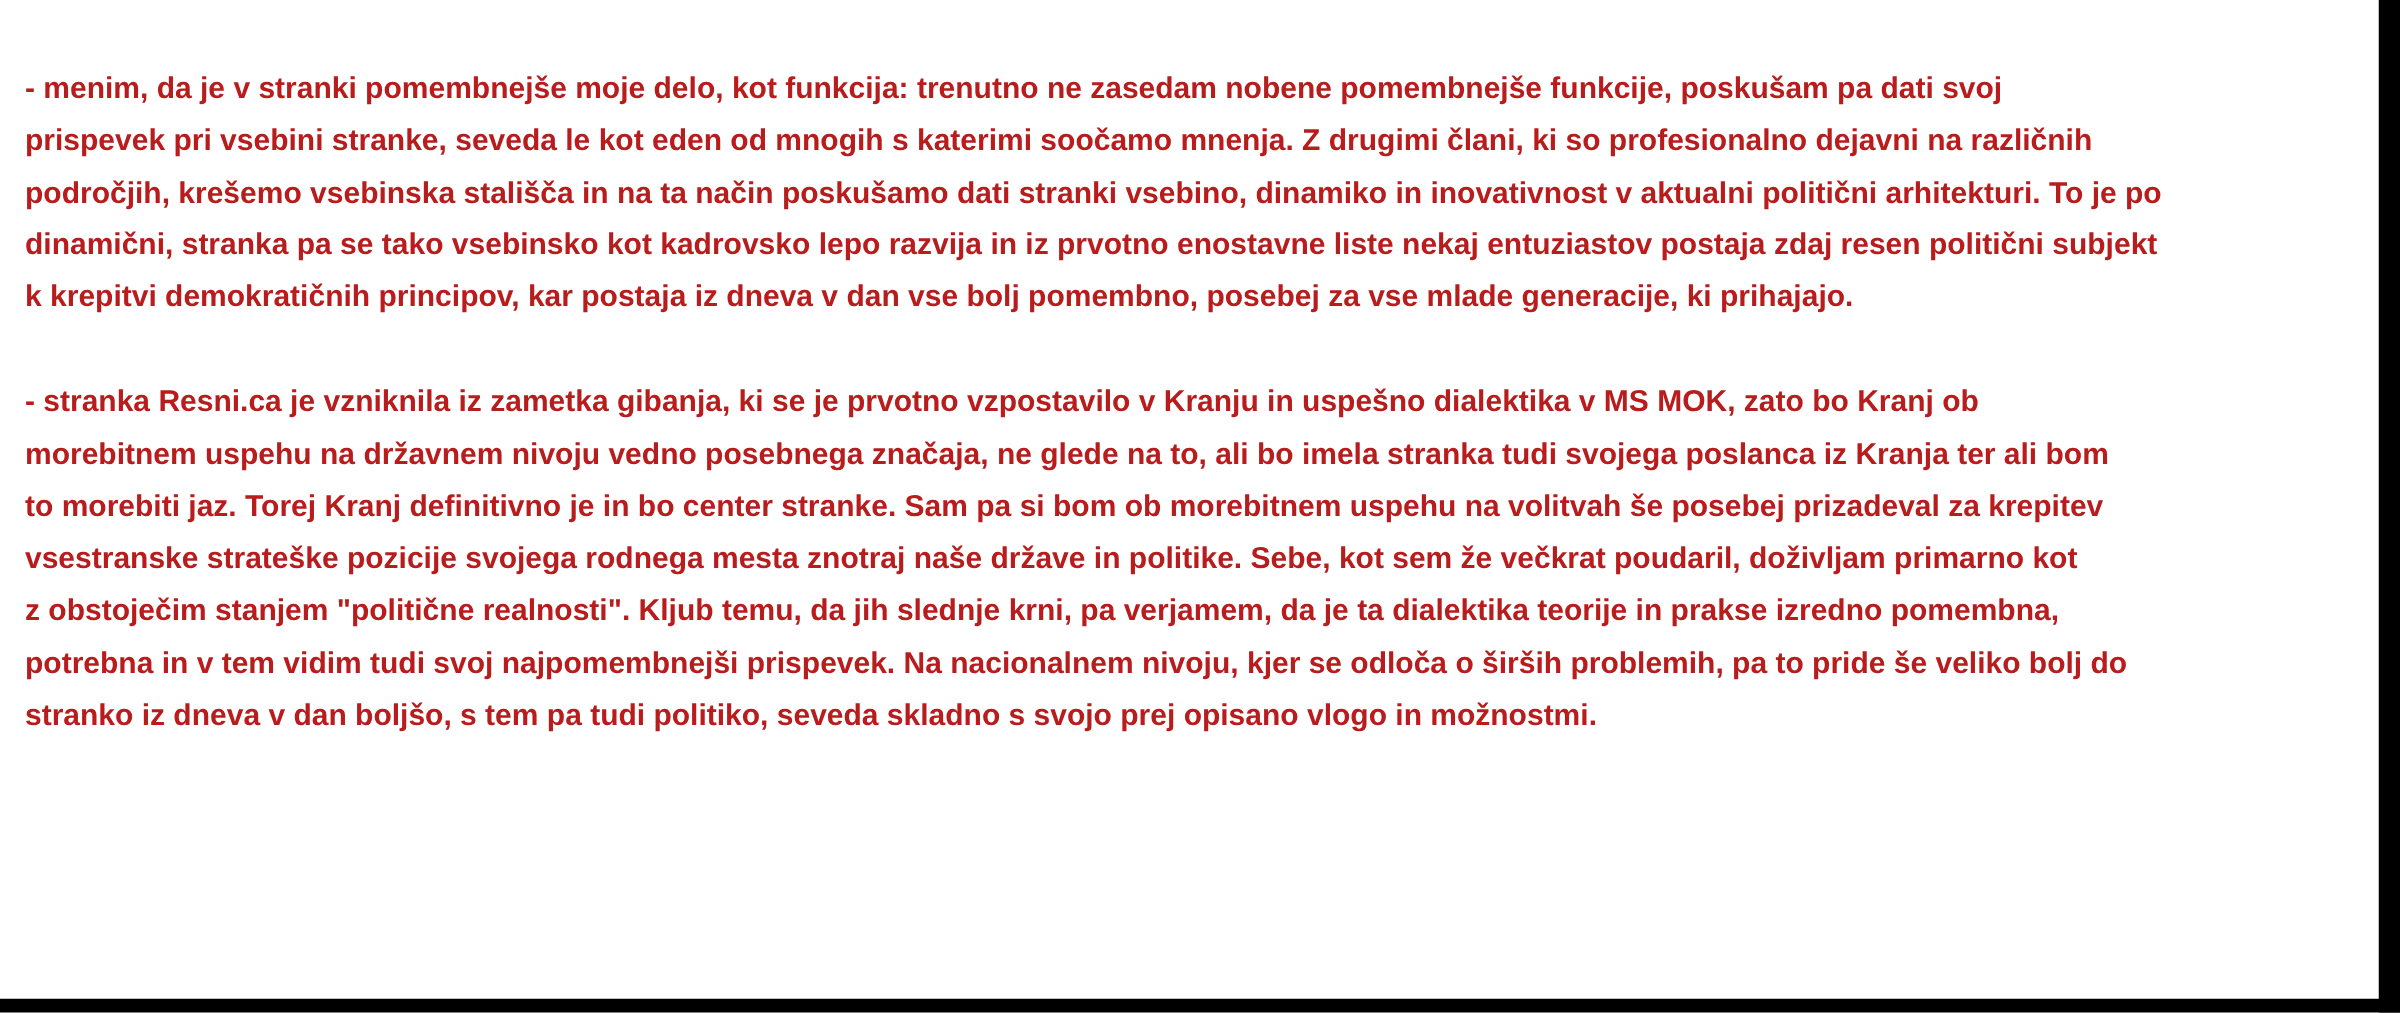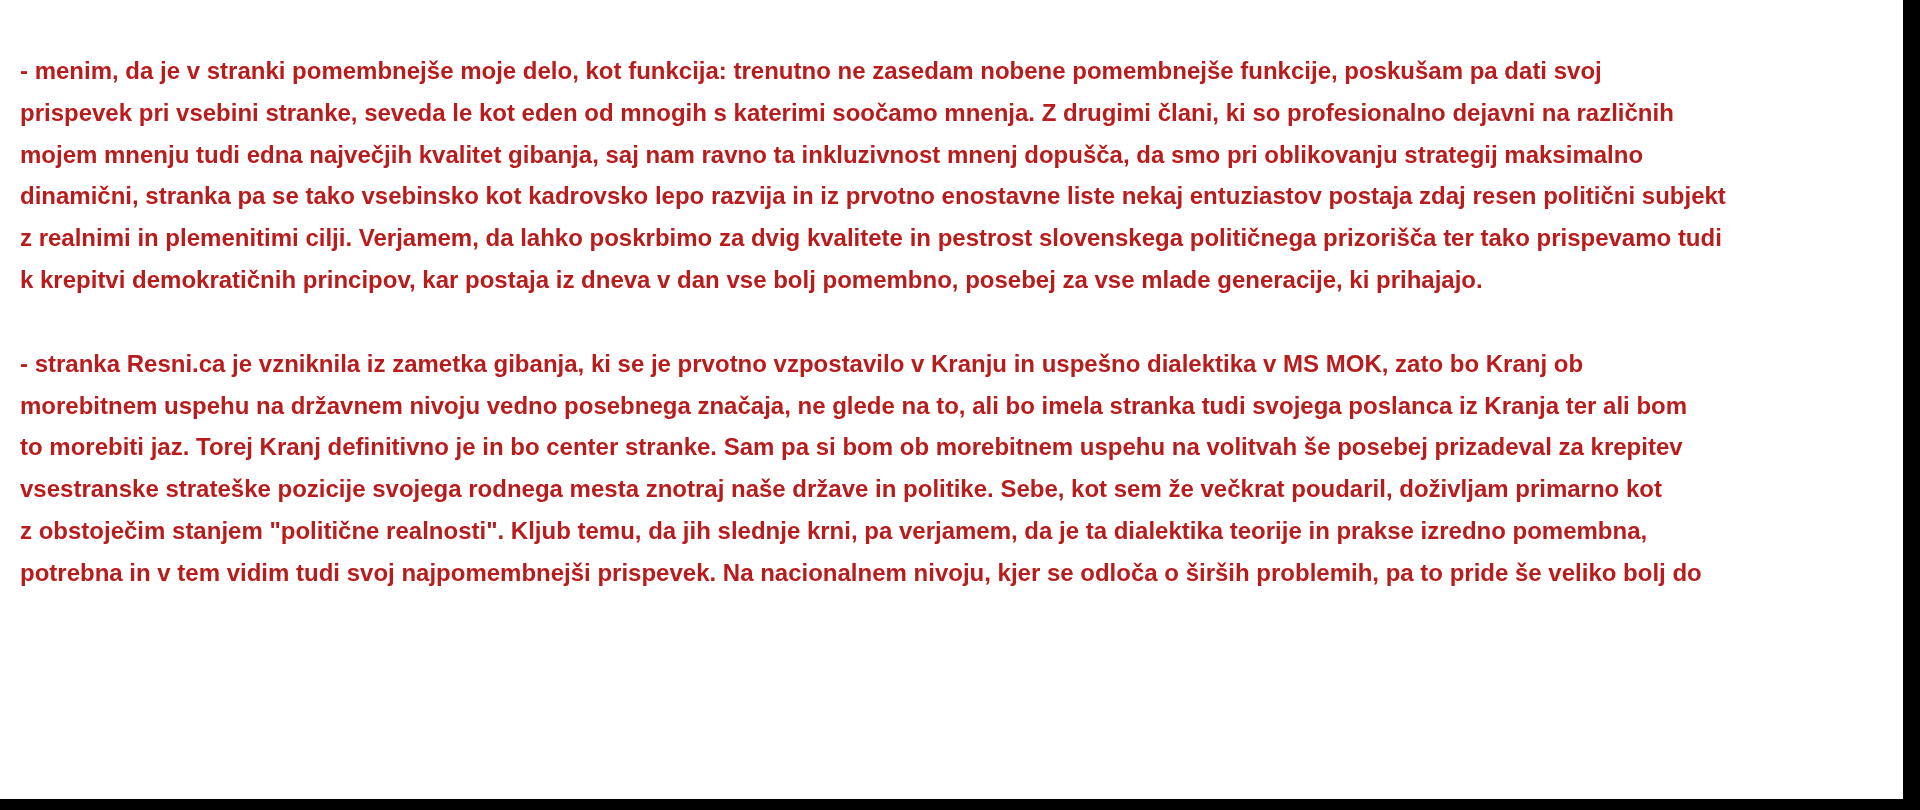--- a/index.html
+++ b/index.html
@@ -55,33 +55,33 @@
 </head>
 <body>
 
 <div class="page">
 
   <div class="text-block">
 
     <div class="paragraph">
       <div class="text-line">- menim, da je v stranki pomembnejše moje delo, kot funkcija: trenutno ne zasedam nobene pomembnejše funkcije, poskušam pa dati svoj</div>
       <div class="text-line">prispevek pri vsebini stranke, seveda le kot eden od mnogih s katerimi soočamo mnenja. Z drugimi člani, ki so profesionalno dejavni na različnih</div>
-      <div class="text-line">mojem mnenju tudi edna največjih kvalitet gibanja, saj nam ravno ta inkluzivnost mnenj dopušča, da smo pri oblikovanju strategij maksimalno</div>
+      <div class="text-line">področjih, krešemo vsebinska stališča in na ta način poskušamo dati stranki vsebino, dinamiko in inovativnost v aktualni politični arhitekturi. To je po</div>
       <div class="text-line">dinamični, stranka pa se tako vsebinsko kot kadrovsko lepo razvija in iz prvotno enostavne liste nekaj entuziastov postaja zdaj resen politični subjekt</div>
-      <div class="text-line">z realnimi in plemenitimi cilji. Verjamem, da lahko poskrbimo za dvig kvalitete in pestrost slovenskega političnega prizorišča ter tako prispevamo tudi</div>
       <div class="text-line">k krepitvi demokratičnih principov, kar postaja iz dneva v dan vse bolj pomembno, posebej za vse mlade generacije, ki prihajajo.</div>
     </div>
 
     <div class="paragraph">
       <div class="text-line">- stranka Resni.ca je vzniknila iz zametka gibanja, ki se je prvotno vzpostavilo v Kranju in uspešno dialektika v MS MOK, zato bo Kranj ob</div>
       <div class="text-line">morebitnem uspehu na državnem nivoju vedno posebnega značaja, ne glede na to, ali bo imela stranka tudi svojega poslanca iz Kranja ter ali bom</div>
       <div class="text-line">to morebiti jaz. Torej Kranj definitivno je in bo center stranke. Sam pa si bom ob morebitnem uspehu na volitvah še posebej prizadeval za krepitev</div>
       <div class="text-line">vsestranske strateške pozicije svojega rodnega mesta znotraj naše države in politike. Sebe, kot sem že večkrat poudaril, doživljam primarno kot</div>
       <div class="text-line">z obstoječim stanjem "politične realnosti". Kljub temu, da jih slednje krni, pa verjamem, da je ta dialektika teorije in prakse izredno pomembna,</div>
       <div class="text-line">potrebna in v tem vidim tudi svoj najpomembnejši prispevek. Na nacionalnem nivoju, kjer se odloča o širših problemih, pa to pride še veliko bolj do</div>
+      <div class="text-line">stranko iz dneva v dan boljšo, s tem pa tudi politiko, seveda skladno s svojo prej opisano vlogo in možnostmi.</div>
     </div>
 
   </div>
 
   <div class="bar-right"></div>
   <div class="bar-bottom"></div>
 
 </div>
 
 </body></html>

